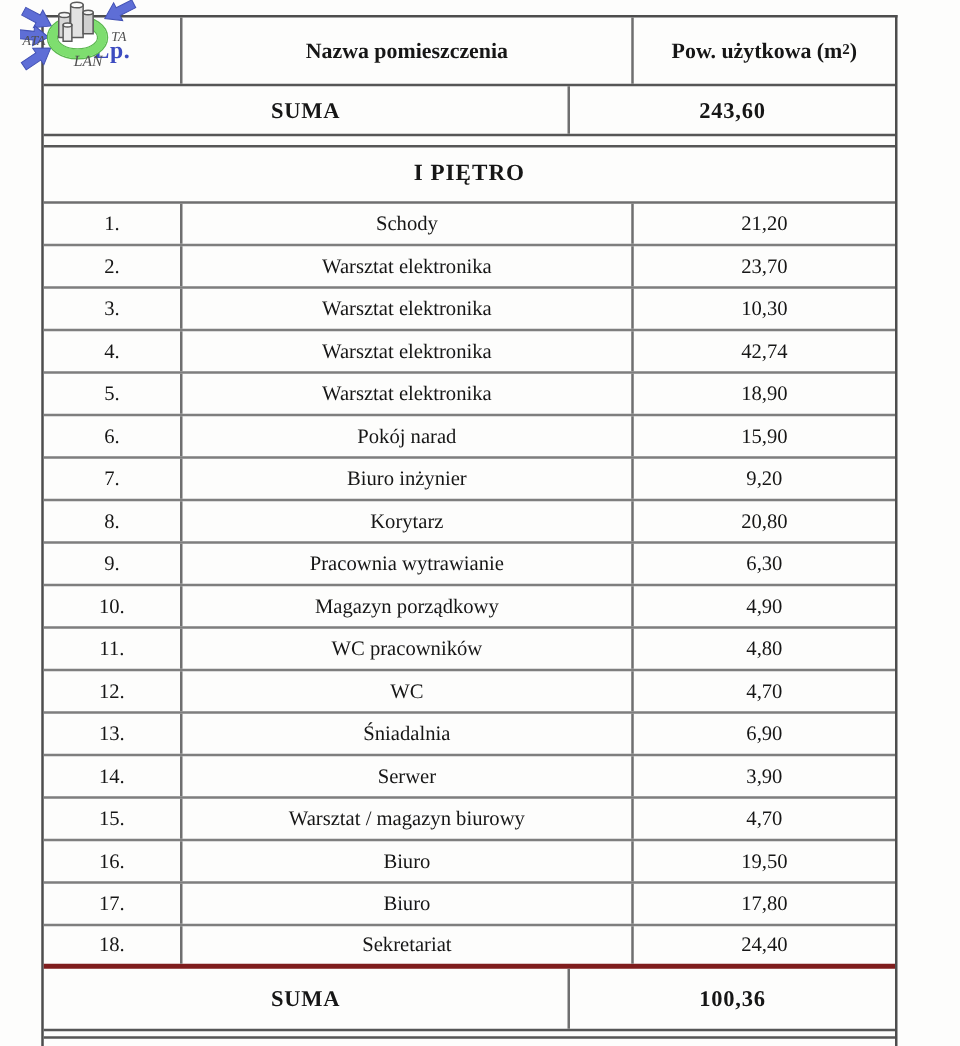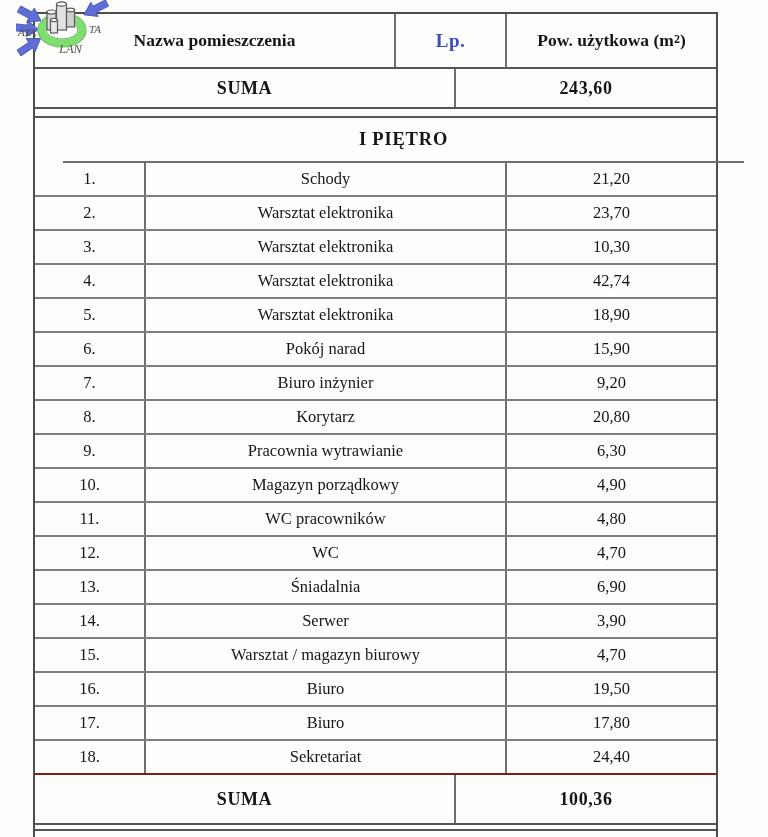--- a/index.html
+++ b/index.html
@@ -31,44 +31,44 @@
   .header-row { height:55px; border-bottom:2px solid #565656; font-weight:bold; font-size:17.5px; }
   .header-row .c1 { color:#3c4bc0; font-size:19px; letter-spacing:0.5px; }
   .header-row sup { font-size:12px; line-height:0; position:relative; top:-2px; }
 
   .suma-row { height:40px; border-bottom:2px solid #565656; font-weight:bold; font-size:18px; letter-spacing:0.6px; }
   .suma-row-bottom { height:50px; border-bottom:2px solid #565656; font-weight:bold; font-size:18px; letter-spacing:0.6px; }
 
   .spacer-row { height:9px; border-bottom:2px solid #565656; }
   .spacer-row-2 { height:6px; border-bottom:2px solid #565656; }
 
-  .section-row { height:45px; border-bottom:2px solid #6f6f6f; font-weight:bold; font-size:18.5px; letter-spacing:0.8px;margin-left:28px; }
+  .section-row { height:45px; border-bottom:2px solid #6f6f6f; font-weight:bold; font-size:18.5px; letter-spacing:0.8px; }
 
   .drow { height:34px; border-bottom:2px solid #7e7e7e; font-size:16.5px; }
-  .drow:last-child { border-bottom:2px solid #7f1d1d;justify-content:center; }
+  .drow:last-child { border-bottom:4px solid #7f1d1d;justify-content:center; }
 
   .partial-row { height:20px; }
 
   
   .stamp {
     position:absolute; left:16px; top:0; width:106px; height:64px;
     pointer-events:none;
   }
   .stamp svg { position:absolute; left:0; top:0; }
 </style>
 </head>
 <body>
 
 <div class="page">
 
   <div class="doc-table">
 
     <div class="trow header-row">
+      <div class="c c1">Lp.</div>
       <div class="c c2">Nazwa pomieszczenia</div>
-      <div class="c c1">Lp.</div>
       <div class="c c3">
           <span>Pow. użytkowa (m</span>
           <sup>2</sup>
           <span>)</span>
         </div>
     </div>
 
     <div class="trow suma-row">
       <div class="c cmerge">SUMA</div>
       <div class="c c3">243,60</div>

